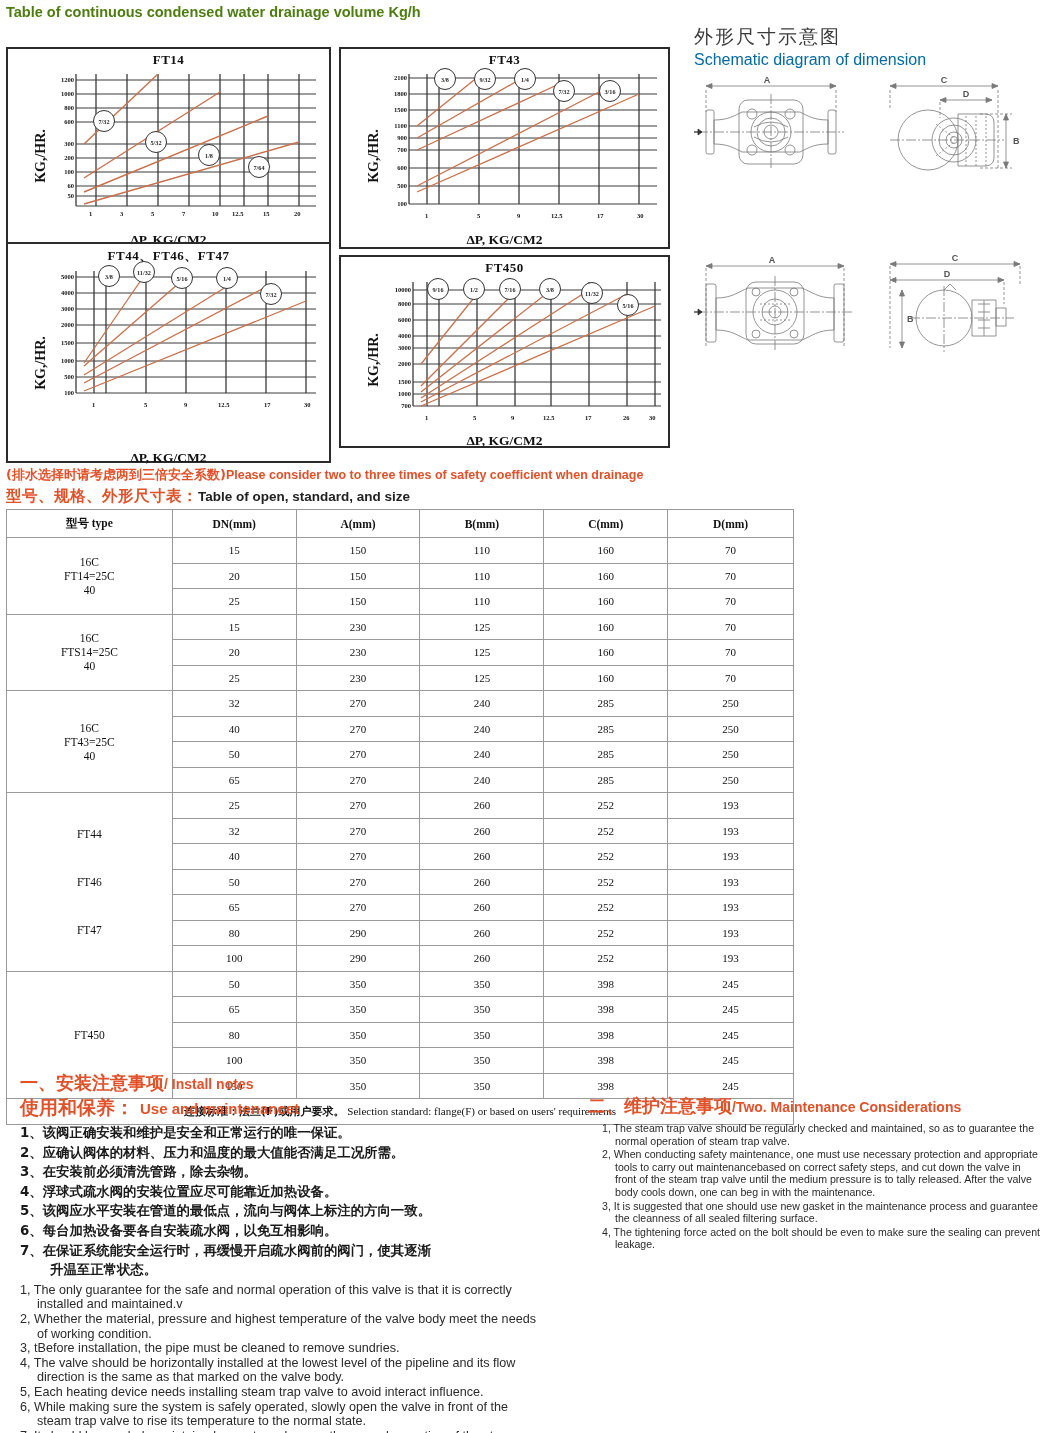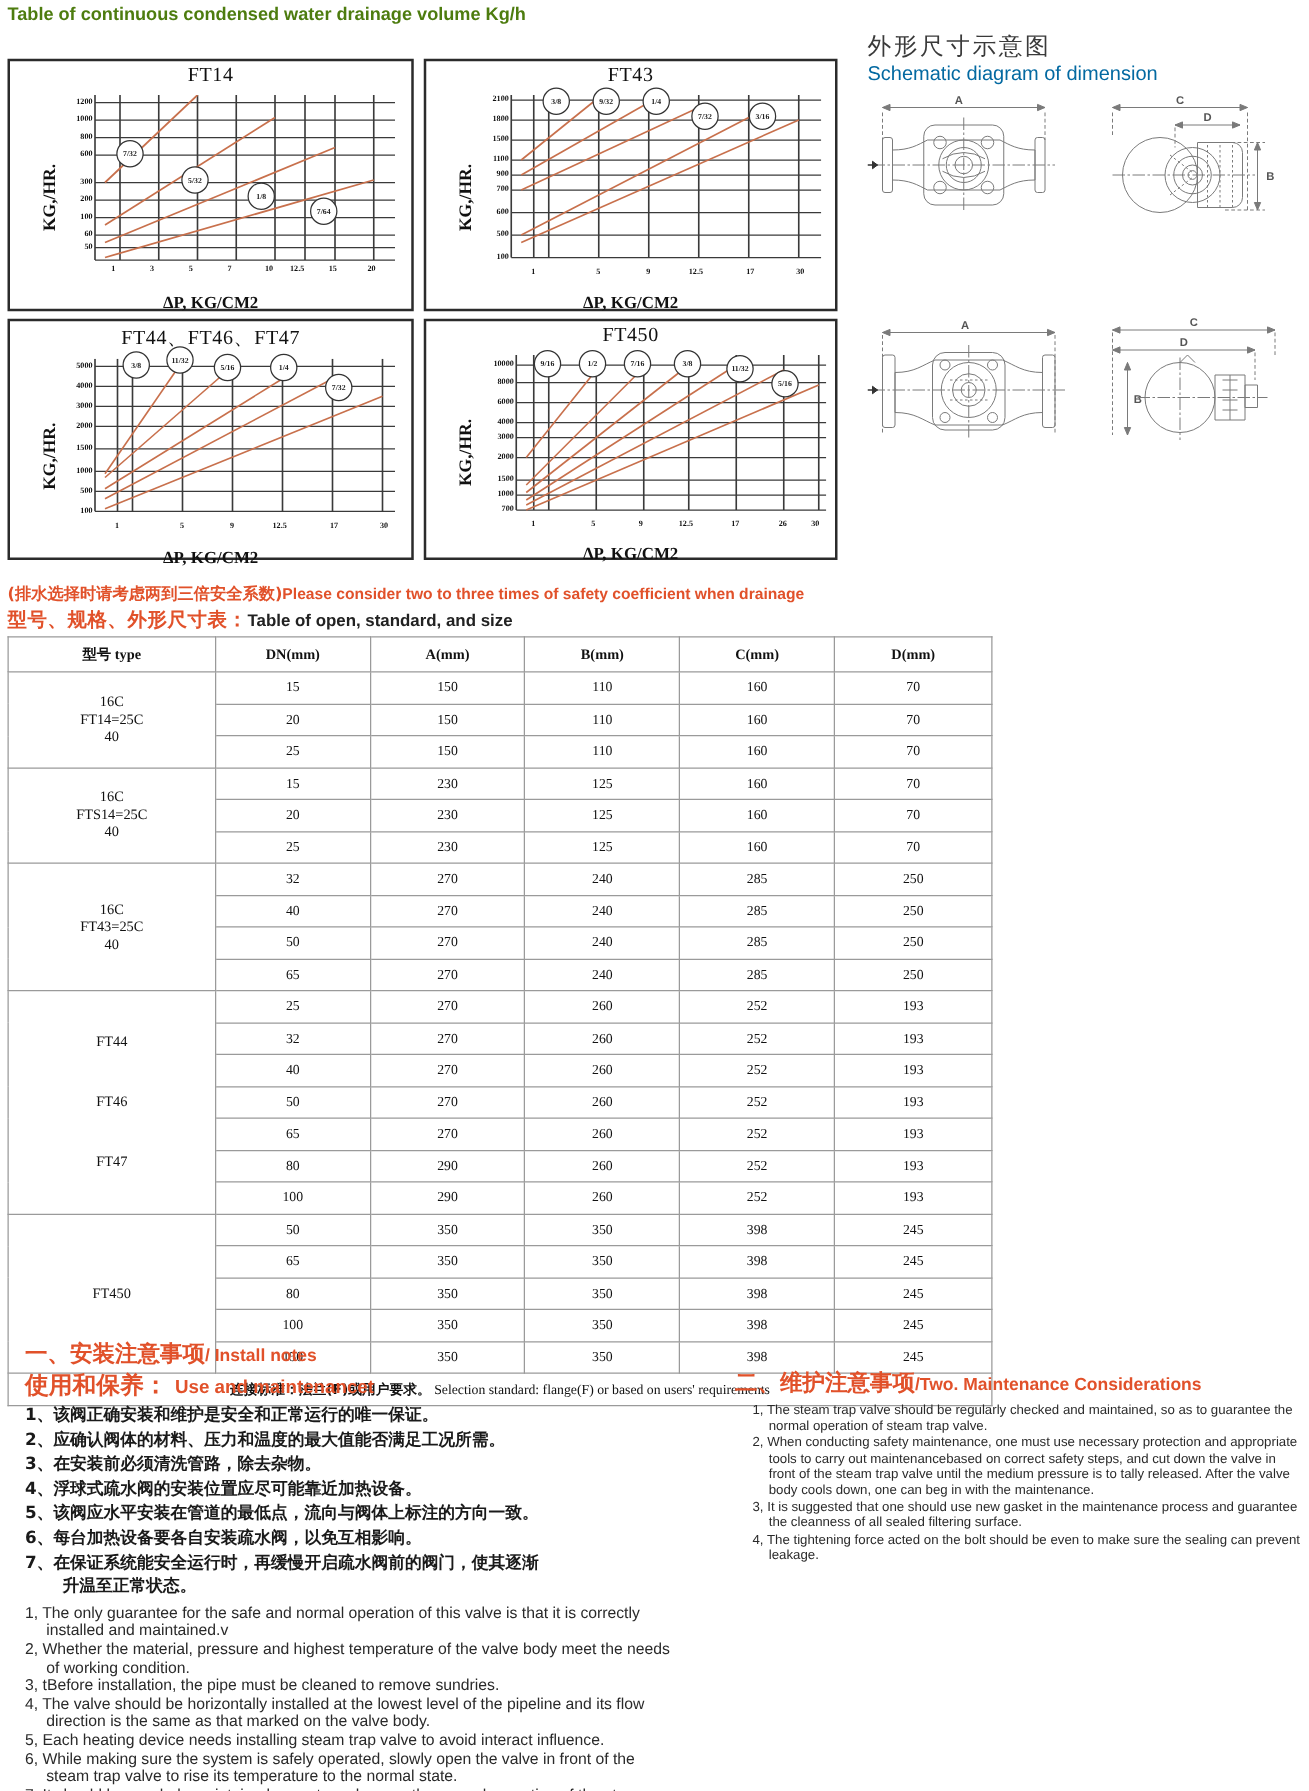--- a/index.html
+++ b/index.html
@@ -26,25 +26,25 @@
     line-height:18px; margin-top:1px;
   }
 
   
   .charts { position:absolute; left:6px; top:47px; width:688px; height:407px; }
   .chartbox {
     position:absolute; border:2px solid #2b2b2b; background:#fff;
   }
   .cb1 { left:0;   top:0;   width:325px; height:202px; }
   .cb2 { left:333px; top:0; width:331px; height:202px; }
-  .cb3 { left:0;   top:208px; width:325px; height:193px; }
+  .cb3 { left:0;   top:195px; width:325px; height:221px; }
   .cb4 { left:333px; top:208px; width:331px; height:193px; }
   .cb-title {
     text-align:center; font-family:"Liberation Serif", serif;
-    font-weight:normal; font-size:16px; padding-top:3px; letter-spacing:.5px;
+    font-weight:bold; font-size:13px; padding-top:3px; letter-spacing:.5px;
   }
   .cb-inner { position:relative; width:100%; height:calc(100% - 22px); }
   .ylab {
     position:absolute; left:6px; top:50%;
     transform:translateY(-50%) rotate(-90deg);
     transform-origin:center;
     font-family:"Liberation Serif", serif;
     font-weight:bold; font-size:14px; white-space:nowrap;
   }
   .xlab {

